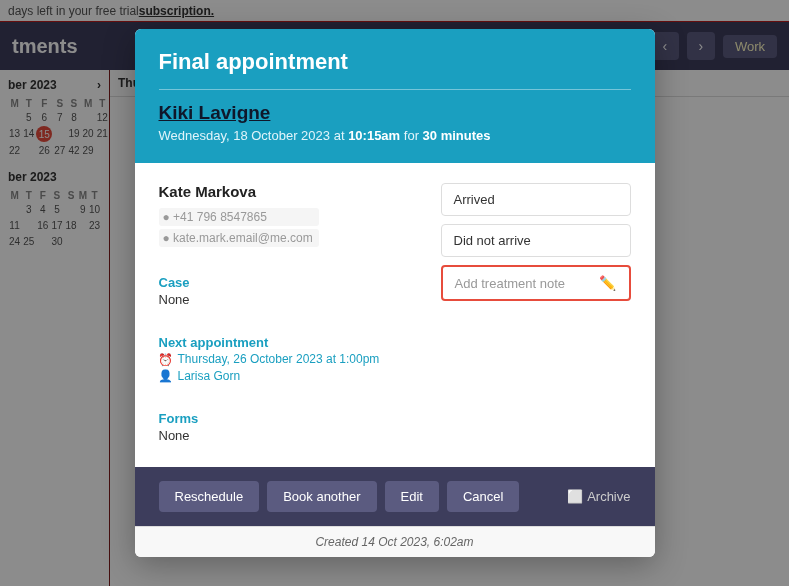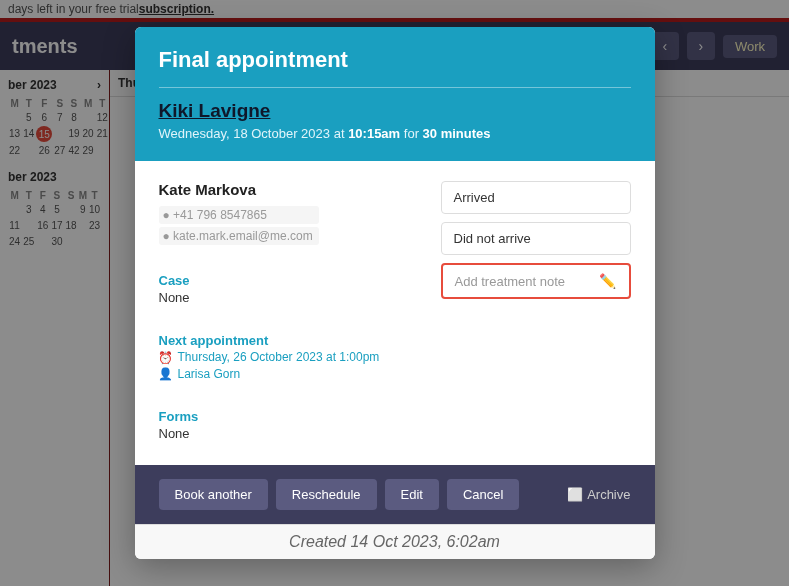--- a/index.html
+++ b/index.html
@@ -20,21 +20,21 @@
       background: #f0f0f0;
     }
 
     .bg-top-bar {
       position: absolute;
       top: 0;
       left: 0;
       right: 0;
       height: 22px;
       background: #fff;
-      border-bottom: 4px solid #b91c1c;
+      border-bottom: 1px solid #b91c1c;
       display: flex;
       align-items: center;
       padding: 0 8px;
       font-size: 12px;
       color: #555;
     }
 
     .bg-top-bar a {
       color: #333;
       text-decoration: underline;
@@ -369,21 +369,21 @@
       border: none;
       cursor: pointer;
       font-size: 13px;
       display: flex;
       align-items: center;
       gap: 4px;
     }
 
     .modal-created {
       text-align: center;
-      font-size: 16px;
+      font-size: 12px;
       color: #666;
       font-style: italic;
       padding: 8px;
       background: #f8f8f8;
       border-top: 1px solid #ddd;
     }
 
     .cal-cols {
       display: flex;
       padding: 0 8px;
@@ -541,22 +541,22 @@
         <button class="status-btn">Arrived</button>
         <button class="status-btn">Did not arrive</button>
         <button class="treatment-note-btn">
           <span>Add treatment note</span>
           <span class="edit-icon">✏️</span>
         </button>
       </div>
     </div>
 
     <div class="modal-footer">
+      <button class="footer-btn">Reschedule</button>
       <button class="footer-btn">Book another</button>
-      <button class="footer-btn">Reschedule</button>
       <button class="footer-btn">Edit</button>
       <button class="footer-btn">Cancel</button>
       <div class="footer-spacer"></div>
       <button class="archive-btn">
         <span>⬜</span>
         <span>Archive</span>
       </button>
     </div>
 
     <div class="modal-created">

